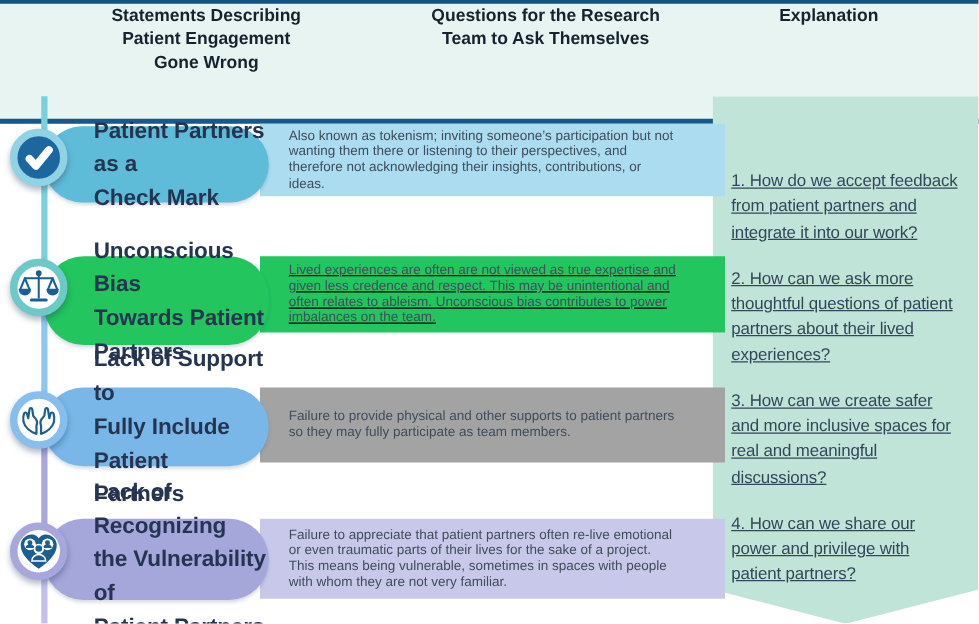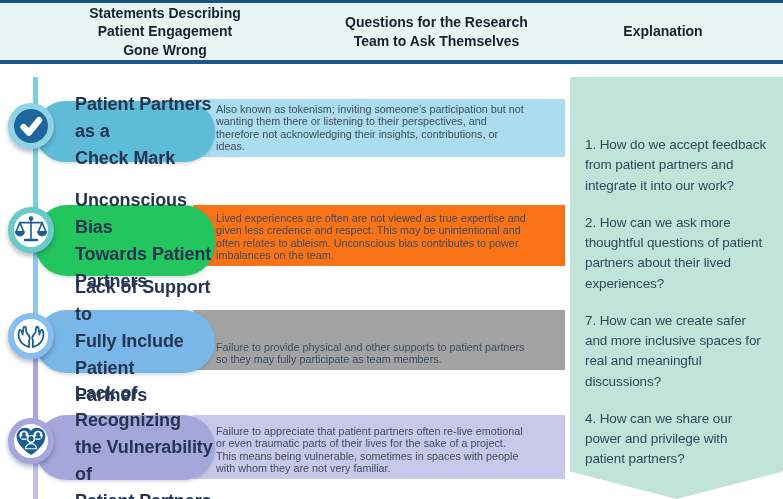--- a/index.html
+++ b/index.html
@@ -1,49 +1,49 @@
 <!DOCTYPE html>
 <html><head>
 <meta charset="utf-8">
 <style>
   * { margin:0; padding:0; box-sizing:border-box; }
   body { font-family:"Liberation Sans", sans-serif; background:#ffffff; }
   .canvas { position:relative; width:783px; height:499px; background:#ffffff; overflow:hidden; }
 
   
-  .header { position:absolute; left:0; top:0; width:783px; height:64px;
+  .header { position:absolute; left:0; top:0; width:783px; height:99px;
     background:#e7f4f1; border-top:3px solid #14537e; border-bottom:4px solid #19588c;
-    display:flex; align-items:center; }
+    display:flex; }
   .hcol { font-weight:bold; font-size:14px; line-height:1.32; color:#16222e;
     text-align:center; white-space:pre-wrap; }
   .hcol1 { width:330px; }
   .hcol2 { width:240px; }
   .hcol3 { width:213px; }
 
   
   .vline { position:absolute; left:33px; width:5px; z-index:2; }
   .seg1 { top:77px;  height:159px; background:#79d2da; }
   .seg2 { top:236px; height:106px; background:#8fc8ef; }
   .seg3 { top:342px; height:105px; background:#a9a7de; }
   .seg4 { top:447px; height:52px;  background:#c3c1ec; }
 
   
   .mint { position:absolute; left:570px; top:77px; width:213px; height:422px;
     background:#c1e4d8; z-index:1;
     clip-path:polygon(0 0, 100% 0, 100% 93.5%, 50% 100%, 0 93.5%);
     padding:58px 14px 0 15px; }
   .q { font-size:13.5px; line-height:1.5; color:#33475a; letter-spacing:-0.1px;
-    margin-bottom:17px; }
+    margin-bottom:17px;text-decoration:underline; }
 
   
-  .expl { position:absolute; left:193px; width:372px; z-index:2;
-    display:flex; align-items:flex-end; padding:4px 36px 4px 23px; }
+  .expl { position:absolute; left:208px; width:372px; z-index:2;
+    display:flex; align-items:center; padding:4px 36px 4px 23px; }
   .expl-text { font-size:10.8px; line-height:1.16; color:#3f4d5c; }
   .expl1 { top:99px;  height:58px; background:#abdcf0; }
-  .expl2 { top:205px; height:61px; background:#f97316; }
+  .expl2 { top:205px; height:61px; background:#22c55e;text-decoration:underline; }
   .expl3 { top:310px; height:60px; background:#a3a3a3; }
   .expl4 { top:415px; height:64px; background:#c8c9ea; }
 
   
   .pill { position:absolute; left:35px; width:180px; z-index:3; border-radius:32px;
     display:flex; align-items:center; padding-left:40px;
     box-shadow:0 2px 3px rgba(30,60,90,.18); }
   .pill-text { font-weight:bold; font-size:18px; line-height:1.5; color:#253451;
     letter-spacing:-0.1px; white-space:pre-wrap; }
   .pill1 { top:101px; height:61px; background:#5fbcd8; }
@@ -76,21 +76,21 @@
   </div>
 
   <div class="vline seg1"></div>
   <div class="vline seg2"></div>
   <div class="vline seg3"></div>
   <div class="vline seg4"></div>
 
   <div class="mint">
     <p class="q">1. How do we accept feedback from patient partners and integrate it into our work?</p>
     <p class="q">2. How can we ask more thoughtful questions of patient partners about their lived experiences?</p>
-    <p class="q">7. How can we create safer and more inclusive spaces for real and meaningful discussions?</p>
+    <p class="q">3. How can we create safer and more inclusive spaces for real and meaningful discussions?</p>
     <p class="q">4. How can we share our power and privilege with patient partners?</p>
   </div>
 
   <div class="expl expl1">
     <div class="expl-text">Also known as tokenism; inviting someone’s participation but not wanting them there or listening to their perspectives, and therefore not acknowledging their insights, contributions, or ideas.</div>
   </div>
   <div class="pill pill1">
     <div class="pill-text">Patient Partners as a
 Check Mark</div>
   </div>

